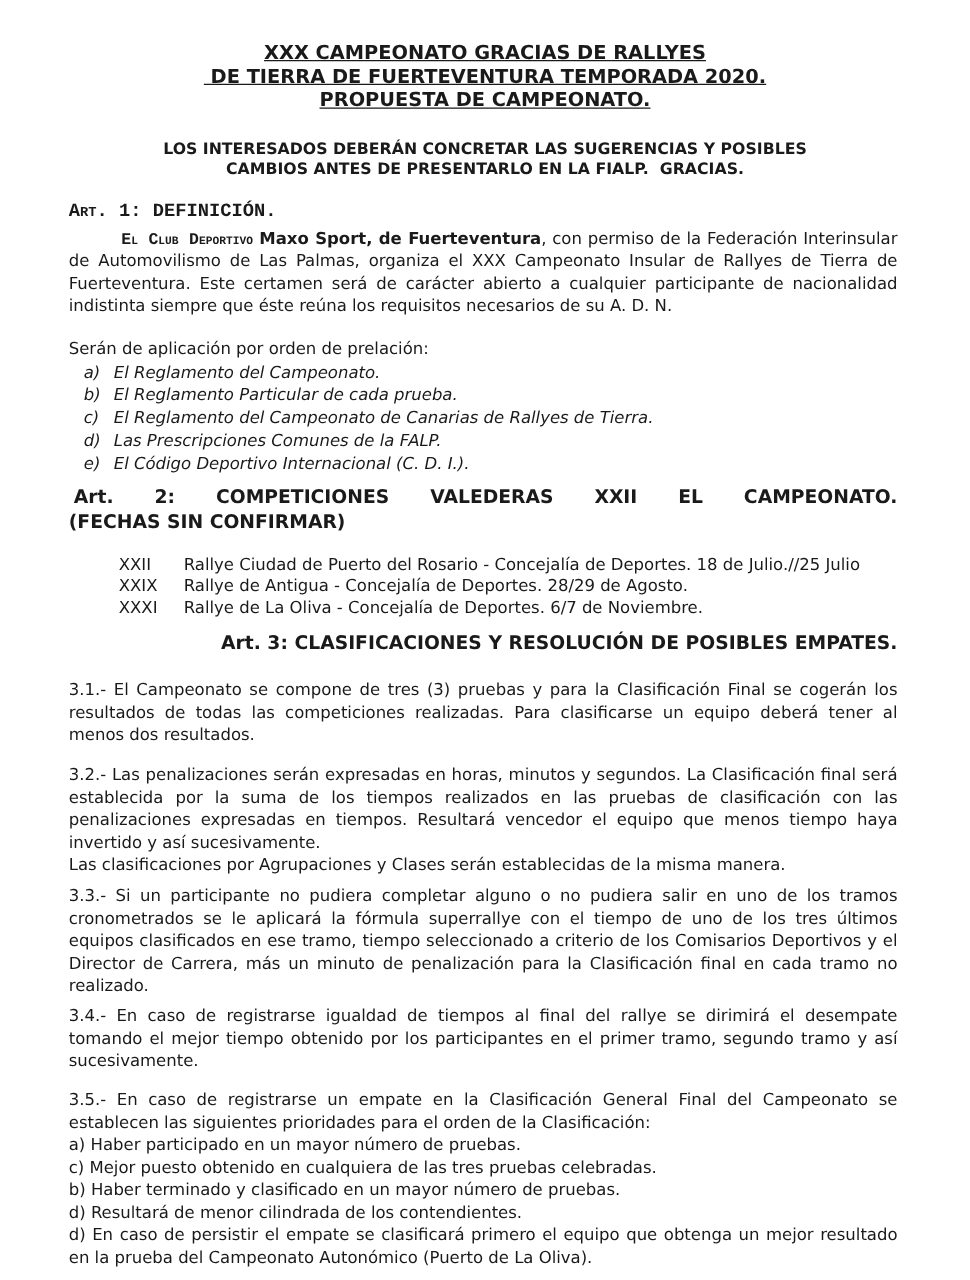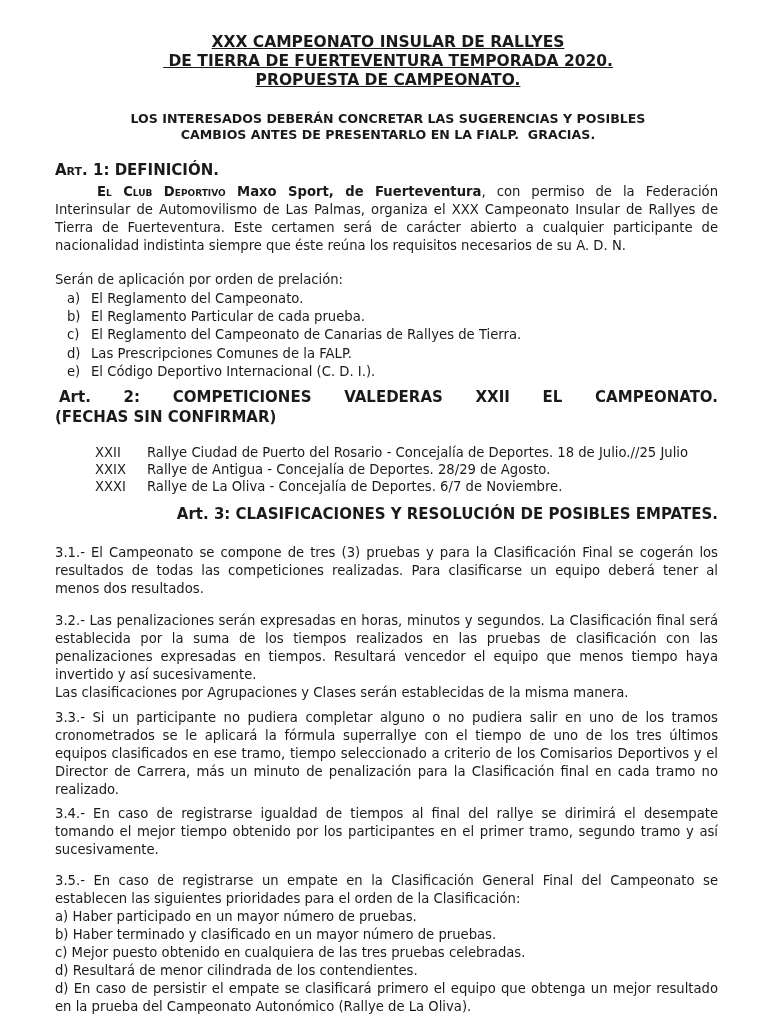--- a/index.html
+++ b/index.html
@@ -7,38 +7,38 @@
          font-family: "DejaVu Sans", sans-serif; color: #1a1a1a; font-size: 13.2px; }
   .page { position: absolute; left: 0; top: 0; width: 776px; height: 1024px; }
   .title { text-align: center; font-weight: bold; font-size: 15.5px; line-height: 19px;
            text-decoration: underline; position: absolute; left: 0; width: 776px; top: 33px; }
   .title div { white-space: pre; }
   .notice { text-align: center; font-weight: bold; font-size: 12.6px; line-height: 16px;
             position: absolute; left: 0; width: 776px; top: 111px; }
   .notice div { white-space: pre; }
   .blk { position: absolute; left: 55px; width: 663px; line-height: 18px; }
   .h { font-weight: bold; font-size: 15px; line-height: 20px; }
-  .sc { font-variant: small-caps; }
+  .sc { font-variant: small-caps; font-family: Liberation Mono, monospace; }
   .just { text-align: justify; }
   .ind { text-indent: 42px; }
-  .list { margin: 0; padding: 0; list-style: none; }
+  .list { margin: 0; padding: 0; list-style: none; font-style: italic; }
   .list li { padding-left: 12px; line-height: 18.2px; }
   .list .lbl { display: inline-block; width: 24px; }
   .comp { display: flex; line-height: 17px; }
   .comp .num { width: 52px; flex: none; }
   p { margin: 0; }
   .h2 { display: flex; justify-content: space-between; font-weight: bold; font-size: 15px; line-height: 20px; padding-left: 4px; }
 </style>
 </head>
 <body>
 
 <div class="page">
 
   <div class="title">
-    <div>XXX CAMPEONATO INSULAR DE RALLYES</div>
+    <div>XXX CAMPEONATO GRACIAS DE RALLYES</div>
     <div> DE TIERRA DE FUERTEVENTURA TEMPORADA 2020.</div>
     <div>PROPUESTA DE CAMPEONATO.</div>
   </div>
 
   <div class="notice">
     <div>LOS INTERESADOS DEBERÁN CONCRETAR LAS SUGERENCIAS Y POSIBLES</div>
     <div>CAMBIOS ANTES DE PRESENTARLO EN LA FIALP.  GRACIAS.</div>
   </div>
 
   <div class="blk" style="top:160px;">
@@ -96,19 +96,19 @@
     <p>Las clasificaciones por Agrupaciones y Clases serán establecidas de la misma manera.</p>
   </div>
 
   <div class="blk just" style="top:709px;">3.3.- Si un participante no pudiera completar alguno o no pudiera salir en uno de los tramos cronometrados se le aplicará la fórmula superrallye con el tiempo de uno de los tres últimos equipos clasificados en ese tramo, tiempo seleccionado a criterio de los Comisarios Deportivos y el Director de Carrera, más un minuto de penalización para la Clasificación final en cada tramo no realizado.</div>
 
   <div class="blk just" style="top:805px;">3.4.- En caso de registrarse igualdad de tiempos al final del rallye se dirimirá el desempate tomando el mejor tiempo obtenido por los participantes en el primer tramo, segundo tramo y así sucesivamente.</div>
 
   <div class="blk" style="top:872px;">
     <p class="just">3.5.- En caso de registrarse un empate en la Clasificación General Final del Campeonato se establecen las siguientes prioridades para el orden de la Clasificación:</p>
     <p>a) Haber participado en un mayor número de pruebas.</p>
+    <p>c) Mejor puesto obtenido en cualquiera de las tres pruebas celebradas.</p>
     <p>b) Haber terminado y clasificado en un mayor número de pruebas.</p>
-    <p>c) Mejor puesto obtenido en cualquiera de las tres pruebas celebradas.</p>
     <p>d) Resultará de menor cilindrada de los contendientes.</p>
-    <p class="just">d) En caso de persistir el empate se clasificará primero el equipo que obtenga un mejor resultado en la prueba del Campeonato Autonómico (Rallye de La Oliva).</p>
+    <p class="just">d) En caso de persistir el empate se clasificará primero el equipo que obtenga un mejor resultado en la prueba del Campeonato Autonómico (Puerto de La Oliva).</p>
   </div>
 
 </div>
 
 </body></html>

